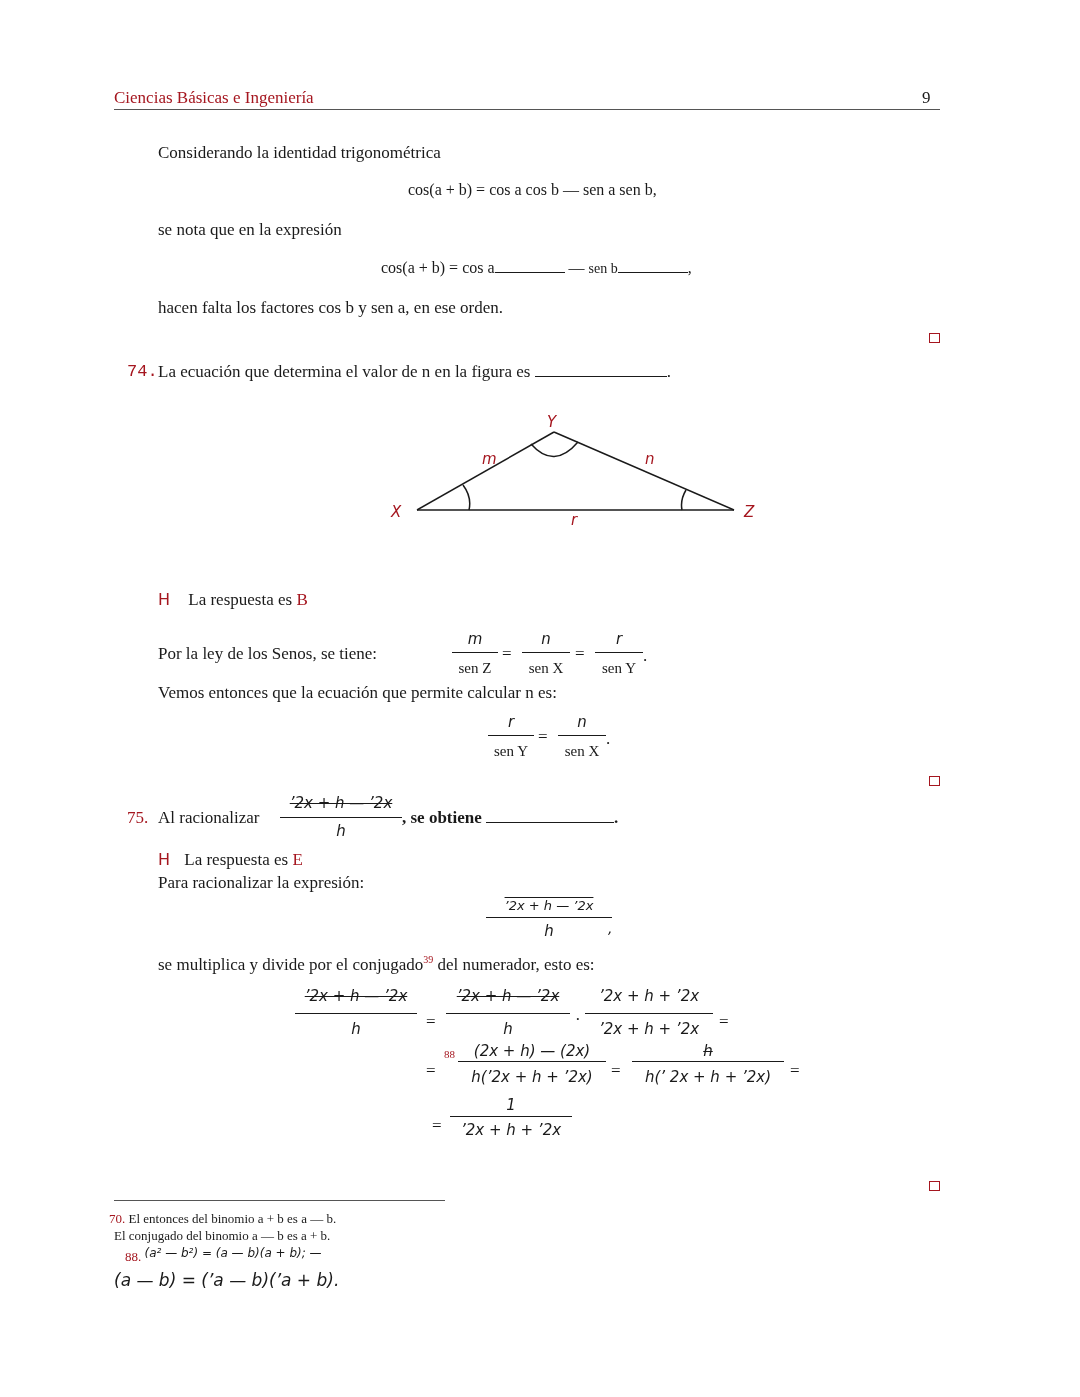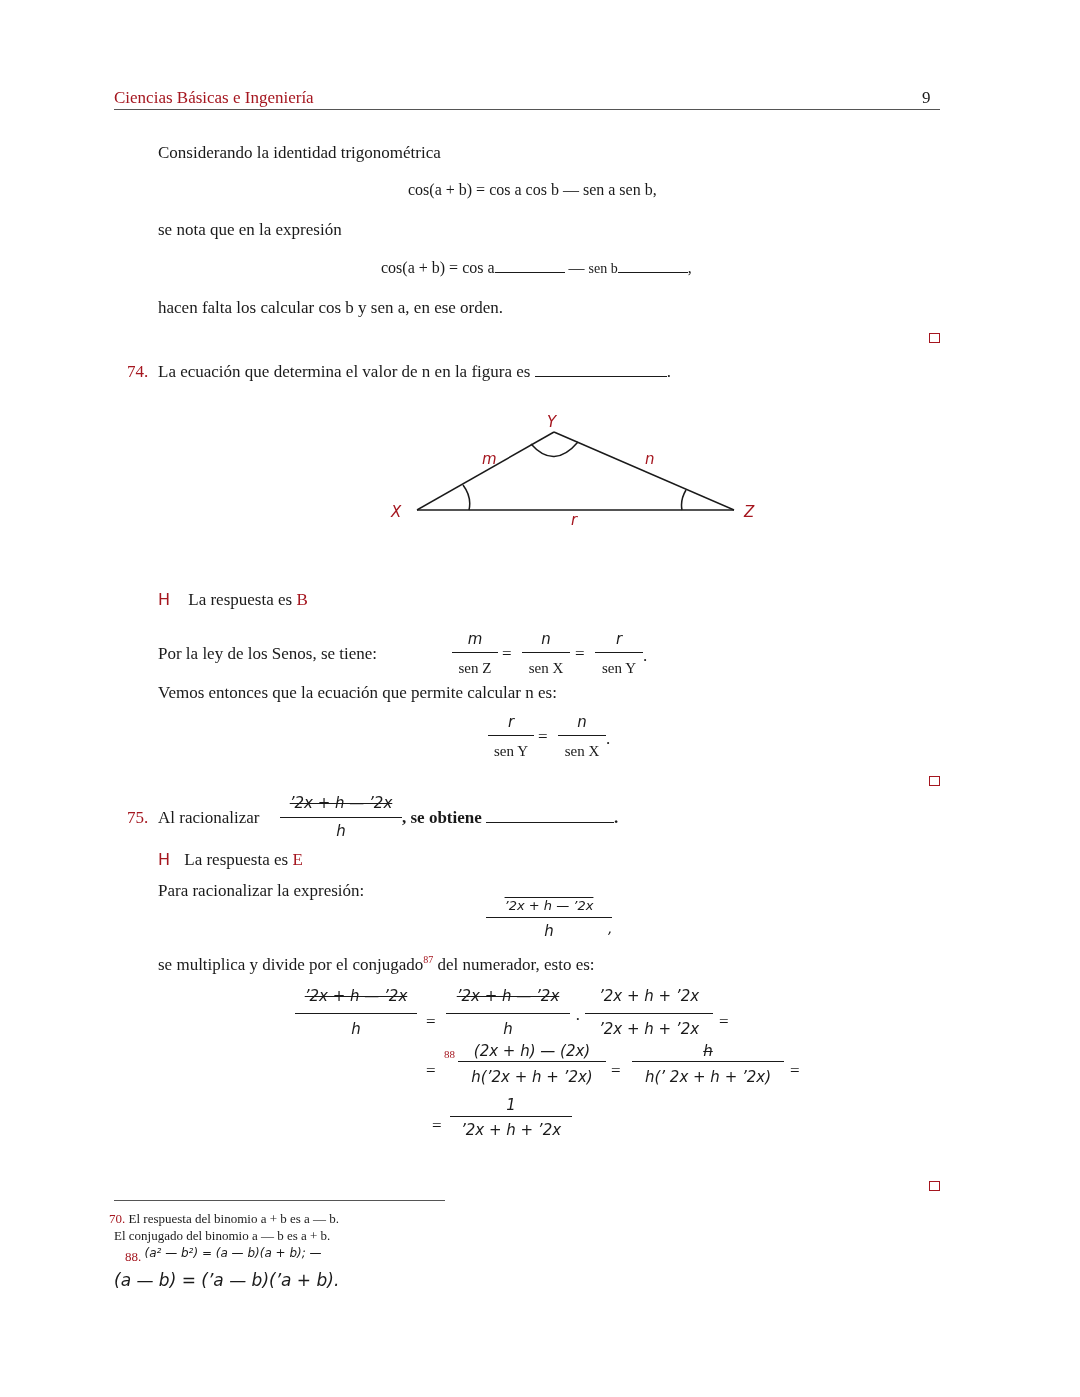--- a/index.html
+++ b/index.html
@@ -38,24 +38,24 @@
 <div class="abs" style="left:158px; top:220px;">se nota que en la expresión</div>
 
 <div class="abs" style="left:381px; top:259px; font-size:16px;">
   <span>cos(a + b)</span>
   <span>=</span>
   <span>cos a</span><span class="blank" style="width:70px;"></span>
   <span>—</span>
   <span style="font-size:14px;">sen b</span><span class="blank" style="width:70px;"></span><span>,</span>
 </div>
 
-<div class="abs" style="left:158px; top:298px;">hacen falta los calcular cos b y sen a, en ese orden.</div>
+<div class="abs" style="left:158px; top:298px;">hacen falta los factores cos b y sen a, en ese orden.</div>
 <div class="qed" style="left:929px; top:333px;"></div>
 
-<div class="abs red" style="left:127px; top:362px;">74.</div>
+<div class="abs red" style="left:127px; top:362px;font-family:Liberation Mono, monospace;">74.</div>
 <div class="abs" style="left:158px; top:362px;">
   <span>La ecuación que determina el valor de n en la figura es</span>
   <span class="blank" style="width:132px;"></span><span>.</span>
 </div>
 
 <svg class="abs" style="left:380px; top:405px;" width="400" height="130" viewBox="380 405 400 130">
   <g stroke="#1a1a1a" stroke-width="1.5" fill="none">
     <line x1="417" y1="510" x2="554" y2="432"></line>
     <line x1="554" y1="432" x2="734" y2="510"></line>
     <line x1="417" y1="510" x2="734" y2="510"></line>
@@ -125,31 +125,31 @@
 <div class="abs" style="left:402px; top:808px;font-weight:bold;">
   <span>, se obtiene</span>
   <span class="blank" style="width:128px;"></span><span>.</span>
 </div>
 
 <div class="abs" style="left:158px; top:850px;">
   <span class="red ms" style="font-size:16px;">H</span>
   <span style="margin-left:10px;">La respuesta es</span>
   <span class="red">E</span>
 </div>
-<div class="abs" style="left:158px; top:873px;margin-top:8px;">Para racionalizar la expresión:</div>
+<div class="abs" style="left:158px; top:873px;">Para racionalizar la expresión:</div>
 
 <div class="frac" style="left:486px; top:897px; width:126px;">
   <span class="num mi ovl" style="font-size:13px;">’2x + h — ’2x</span>
     <span class="bar" style="margin:2px 0 4px 0;"></span>
     <span class="den mi">h</span>
 </div>
 <div class="abs mi" style="left:608px; top:920px;">,</div>
 
 <div class="abs" style="left:158px; top:954px;">
-  <span>se multiplica y divide por el conjugado</span><sup class="red" style="font-size:10px;">87</sup><span> del numerador, esto es:</span>
+  <span>se multiplica y divide por el conjugado</span><sup class="red" style="font-size:10px;">39</sup><span> del numerador, esto es:</span>
 </div>
 
 <div class="frac" style="left:295px; top:987px; width:122px;">
   <span class="num mi strike" style="font-size:15px;">’2x + h — ’2x</span>
     <span class="bar" style="margin:8px 0 6px 0;"></span>
     <span class="den mi">h</span>
 </div>
 <div class="abs" style="left:426px; top:1012px;">=</div>
 <div class="frac" style="left:446px; top:987px; width:124px;">
   <span class="num mi strike" style="font-size:15px;">’2x + h — ’2x</span>
@@ -184,20 +184,20 @@
   <span class="num mi">1</span>
     <span class="bar" style="margin:2px 0 4px 0;"></span>
     <span class="den mi">’2x + h + ’2x</span>
 </div>
 
 <div class="qed" style="left:929px; top:1181px;"></div>
 
 <div class="fn-rule"></div>
 <div class="abs fn" style="left:109px; top:1211px;">
   <span class="red">70.</span>
-  <span>El respuesta del binomio a + b es a — b.</span>
+  <span>El entonces del binomio a + b es a — b.</span>
 </div>
 <div class="abs fn" style="left:114px; top:1228px;">El conjugado del binomio a — b es a + b.</div>
 <div class="abs fn" style="left:109px; top:1245px;margin-left:16px;">
   <span class="red" style="vertical-align:-4px;">88.</span>
   <span class="mi" style="font-size:12px;">(a² — b²) = (a — b)(a + b); —</span>
 </div>
 <div class="abs mi" style="left:114px; top:1270px; font-size:17px;">(a — b) = (’a — b)(’a + b).</div>
 
 </body></html>

